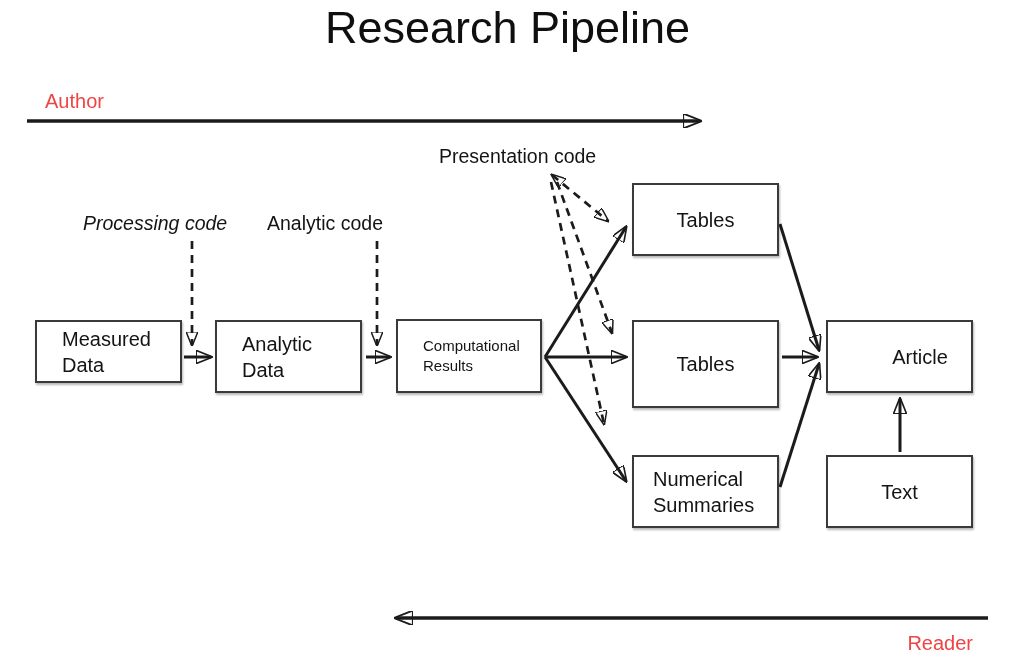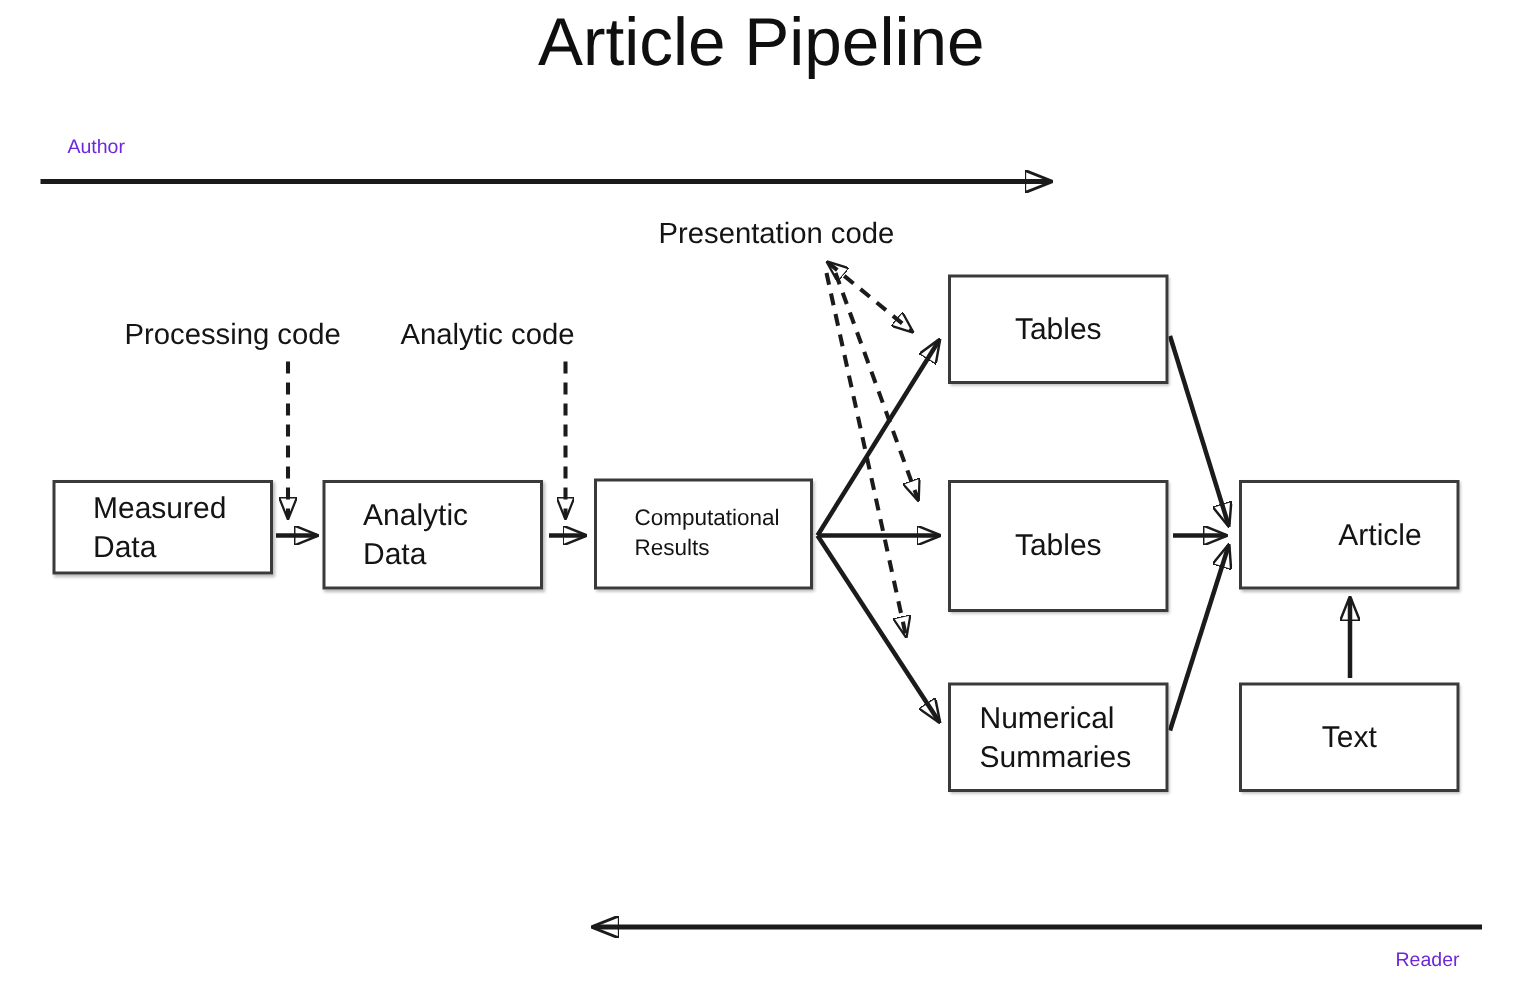--- a/index.html
+++ b/index.html
@@ -52,37 +52,37 @@
     font-size: 20px;
     line-height: 1.3;
     white-space: pre-line;
     color: #141414;
   }
   .box.align-left   { justify-content: flex-start; padding-left: 25px; text-align: left; }
   .box.align-center { justify-content: center; text-align: center; }
   .box.small { font-size: 15px; line-height: 1.35; }
   .flow-label {
     position: absolute;
-    font-size: 13px;
-    color: #6d28d9;
+    font-size: 20px;
+    color: #ef4444;
   }
   .code-label {
     position: absolute;
     font-size: 19.5px;
     color: #141414;
     width: 220px;
     text-align: left;
   }
 </style>
 </head>
 <body>
 
 <div id="slide">
 
-  <div class="title">Article Pipeline</div>
+  <div class="title">Research Pipeline</div>
 
   <svg class="edges-layer" width="1015" height="671" viewBox="0 0 1015 671" xmlns="http://www.w3.org/2000/svg">
     <defs>
       <marker id="arrowhead" viewBox="0 0 10 8" refX="9" refY="4" markerWidth="5.5" markerHeight="4.4" orient="auto-start-reverse">
         <path d="M0,0 L10,4 L0,8 Z" fill="#1b1b1b" stroke="none"></path>
       </marker>
     </defs>
 
     <path class="flow-edge" d="M 27 121 L 700 121" marker-end="url(#arrowhead)"></path>
 
@@ -101,21 +101,21 @@
     <path class="solid-edge" d="M 545 357 L 626 481" marker-end="url(#arrowhead)"></path>
     <path class="solid-edge" d="M 780 224 L 819 350" marker-end="url(#arrowhead)"></path>
     <path class="solid-edge" d="M 782 357 L 817 357" marker-end="url(#arrowhead)"></path>
     <path class="solid-edge" d="M 780 487 L 819 364" marker-end="url(#arrowhead)"></path>
     <path class="solid-edge" d="M 900 452 L 900 399" marker-end="url(#arrowhead)"></path>
   </svg>
 
   <div class="flow-label" style="left:45px; top:90px;">Author</div>
   <div class="flow-label" style="left:773px; top:632px; width:200px; text-align:right;">Reader</div>
 
-  <div class="code-label" style="left:83px; top:212px;">Processing code</div>
+  <div class="code-label" style="left:83px; top:212px;font-style:italic;">Processing code</div>
   <div class="code-label" style="left:267px; top:212px;">Analytic code</div>
   <div class="code-label" style="left:439px; top:145px;">Presentation code</div>
 
   <div class="box align-left" style="left:35px; top:320px; width:147px; height:63px;">Measured
 Data</div>
   <div class="box align-left" style="left:215px; top:320px; width:147px; height:73px;">Analytic
 Data</div>
   <div class="box align-left small" style="left:396px; top:319px; width:146px; height:74px;">Computational
 Results</div>
   <div class="box align-center" style="left:632px; top:183px; width:147px; height:73px;">Tables</div>

